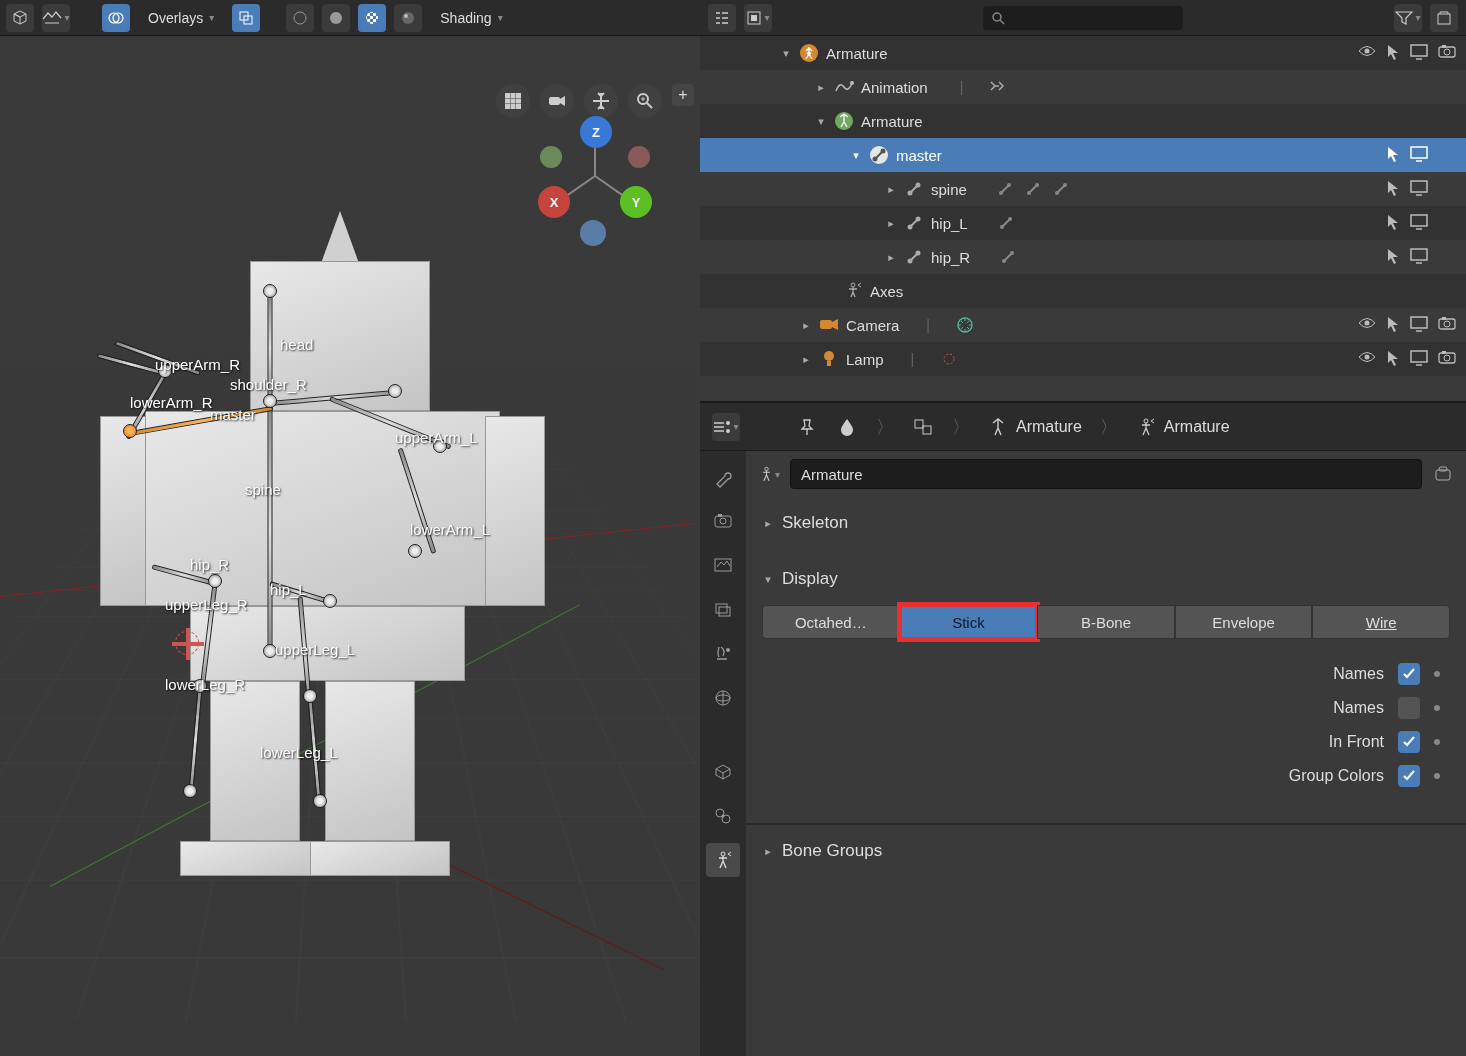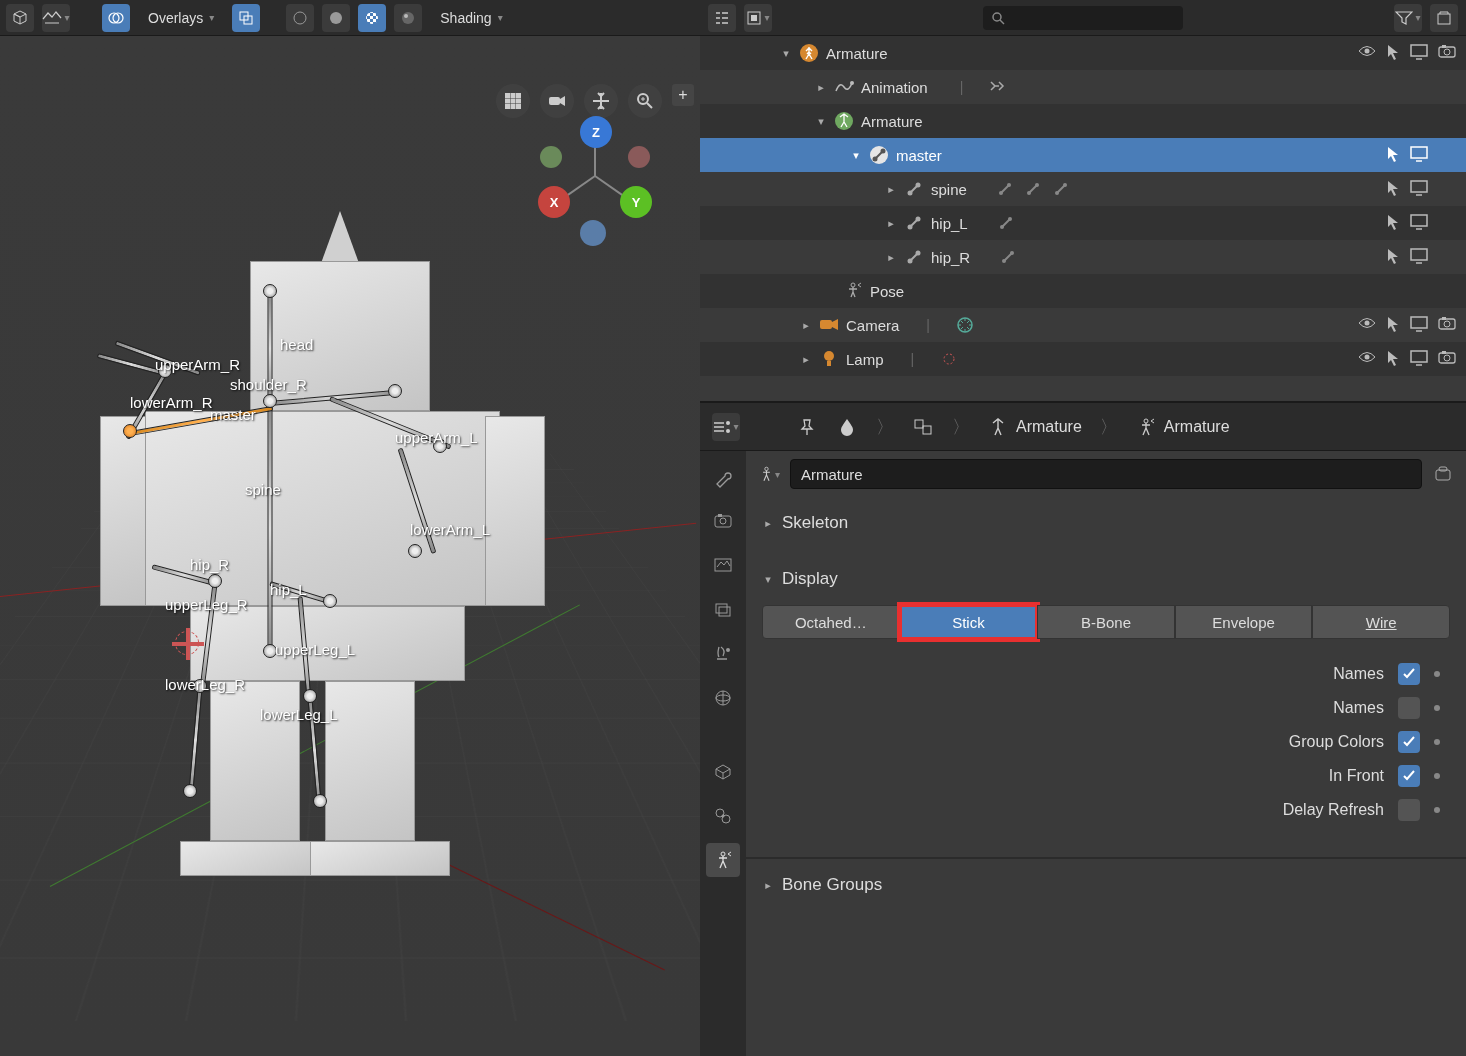--- a/index.html
+++ b/index.html
@@ -83,21 +83,21 @@
 .tabbtn.active { background:#4a4a4a; color:#ddd;}
 .pbody { flex:1; padding:0; overflow:auto;}
 .namefield { display:flex; align-items:center; gap:10px; padding:8px 12px; }
 .namefield input { flex:1; height:30px; background:#1d1d1d; border:1px solid #111; border-radius:4px; color:#ddd; padding:0 10px; font-size:15px;}
 .psec { padding:6px 16px 10px; }
 .psechdr { display:flex; align-items:center; gap:8px; padding:10px 0; font-size:17px; color:#ddd; cursor:pointer;}
 .enumrow { display:flex; gap:0; margin:6px 0 18px;}
 .enumbtn { flex:1; height:34px; background:#545454; border:1px solid #333; display:flex; align-items:center; justify-content:center; cursor:pointer; font-size:15px; color:#ddd;}
 .enumbtn:first-child{border-radius:4px 0 0 4px;}
 .enumbtn:last-child{border-radius:0 4px 4px 0;text-decoration:underline;}
-.enumbtn.active { background:#4a7db8; color:#ffffff;}
+.enumbtn.active { background:#4a7db8; color:#0f172a;}
 .redbox { outline:5px solid #e83030; outline-offset:-2px;}
 .checkrow { display:flex; align-items:center; justify-content:flex-end; gap:14px; padding:6px 10px 6px 0; font-size:16px;}
 .checkbox { width:22px; height:22px; background:#545454; border-radius:4px; display:flex; align-items:center; justify-content:center; cursor:pointer;}
 .checkbox.on { background:#4a7db8;}
 .dot { width:6px; height:6px; background:#888; border-radius:50%;}
 .secdivider { height:2px; background:#2b2b2b; margin-top:20px;}
 svg { display:block; }
 </style>
 </head>
 <body>
@@ -287,21 +287,21 @@
       <div class="blabel" style="left:60px;top:158px">lowerArm_R</div>
       <div class="blabel" style="left:140px;top:170px">master</div>
       <div class="blabel" style="left:325px;top:193px">upperArm_L</div>
       <div class="blabel" style="left:175px;top:245px">spine</div>
       <div class="blabel" style="left:340px;top:285px">lowerArm_L</div>
       <div class="blabel" style="left:120px;top:320px">hip_R</div>
       <div class="blabel" style="left:200px;top:345px">hip_L</div>
       <div class="blabel" style="left:95px;top:360px">upperLeg_R</div>
       <div class="blabel" style="left:205px;top:405px">upperLeg_L</div>
       <div class="blabel" style="left:95px;top:440px">lowerLeg_R</div>
-      <div class="blabel" style="left:190px;top:470px">lowerLeg_L</div>
+      <div class="blabel" style="left:190px;top:508px">lowerLeg_L</div>
     </div>
   </div>
 </div>
 
 <div class="right">
 
   <div class="outl-hdr">
     <div class="hbtn">
           <svg width="16" height="16" viewBox="0 0 16 16">
             <path d="M2 3h4M2 8h4M2 13h4M8 3h6M8 8h6M8 13h6" stroke="#ccc" stroke-width="1.5"></path>
@@ -541,21 +541,21 @@
       </div>
     </div>
     <div class="orow dim" style="padding-left:142px">
       <span class="oicon">
             <svg width="20" height="20" viewBox="0 0 20 20">
               <circle cx="10" cy="4" r="2" fill="none" stroke="#aaa"></circle>
               <path d="M10 6 v5 M6 8 L10 8 L14 8 M8 16 L10 11 L12 16" stroke="#aaa" fill="none" stroke-width="1.3"></path>
               <path d="M15 4 l3 -2 M15 4 l3 2" stroke="#aaa"></path>
             </svg>
           </span>
-      <span class="olabel">Pose</span>
+      <span class="olabel">Axes</span>
     </div>
     <div class="orow" style="padding-left:100px">
       <span class="disclos">▸</span>
       <span class="oicon">
             <svg width="20" height="16" viewBox="0 0 20 16">
               <rect x="1" y="3" width="12" height="9" rx="2" fill="#d68830"></rect>
               <path d="M13 5 L19 2 L19 13 L13 10 Z" fill="#d68830"></path>
             </svg>
           </span>
       <span class="olabel">Camera</span>
@@ -789,42 +789,37 @@
                 </svg>
               </div>
           <div class="dot"></div>
         </div>
         <div class="checkrow">
           <span>Names</span>
           <div class="checkbox"></div>
           <div class="dot"></div>
         </div>
         <div class="checkrow">
+          <span>In Front</span>
+          <div class="checkbox on">
+                <svg width="14" height="14" viewBox="0 0 14 14">
+                  <path d="M2 7 l3 3 l7 -8" fill="none" stroke="#fff" stroke-width="2"></path>
+                </svg>
+              </div>
+          <div class="dot"></div>
+        </div>
+        <div class="checkrow">
           <span>Group Colors</span>
           <div class="checkbox on">
                 <svg width="14" height="14" viewBox="0 0 14 14">
                   <path d="M2 7 l3 3 l7 -8" fill="none" stroke="#fff" stroke-width="2"></path>
                 </svg>
               </div>
           <div class="dot"></div>
         </div>
-        <div class="checkrow">
-          <span>In Front</span>
-          <div class="checkbox on">
-                <svg width="14" height="14" viewBox="0 0 14 14">
-                  <path d="M2 7 l3 3 l7 -8" fill="none" stroke="#fff" stroke-width="2"></path>
-                </svg>
-              </div>
-          <div class="dot"></div>
-        </div>
-        <div class="checkrow">
-          <span>Delay Refresh</span>
-          <div class="checkbox"></div>
-          <div class="dot"></div>
-        </div>
       </div>
       <div class="secdivider"></div>
       <div class="psec">
         <div class="psechdr">
               <span class="disclos">▸</span>
               <span>Bone Groups</span>
             </div>
       </div>
     </div>
   </div>

